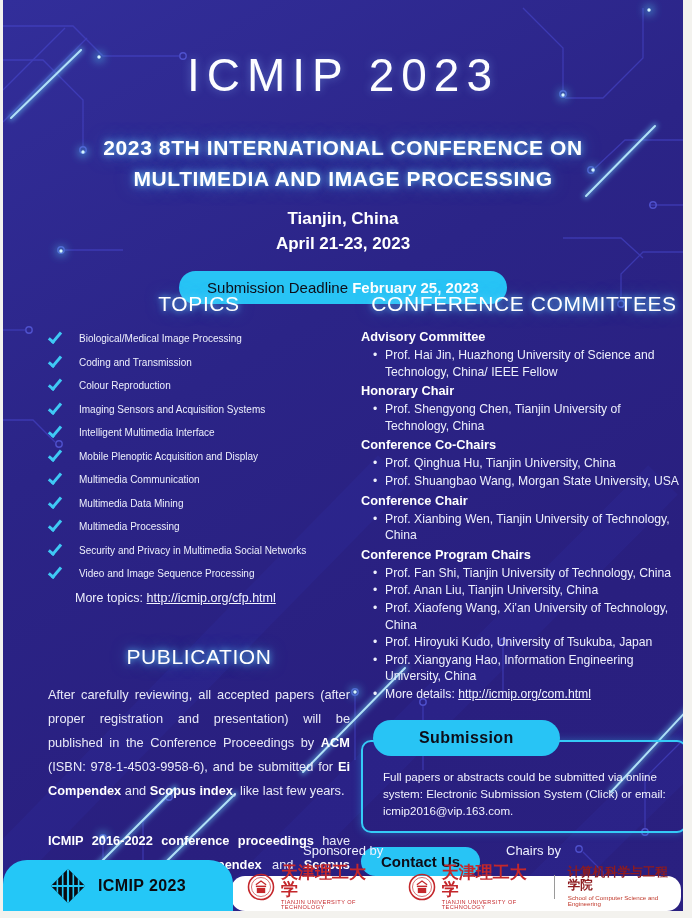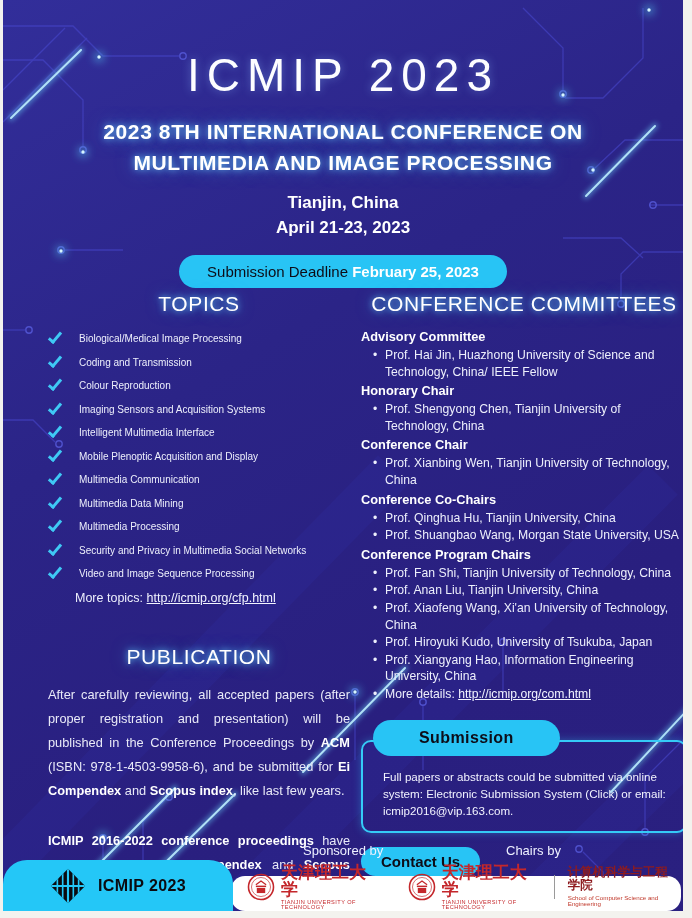--- a/index.html
+++ b/index.html
@@ -7,21 +7,21 @@
   .page{position:relative;width:692px;height:918px;background:#f3f2ee;font-family:"Liberation Sans",sans-serif;overflow:hidden;}
   .poster{position:absolute;left:3px;top:0;right:9px;bottom:7px;overflow:hidden;
     background:linear-gradient(150deg,#322e9a 0%,#2b2487 38%,#291f7f 72%,#2a2080 100%);}
   .bg-svg{position:absolute;inset:0;width:100%;height:100%;}
   .content{position:relative;z-index:2;width:100%;height:100%;}
 
   
   .hdr{text-align:center;padding-top:48px;color:#fff;}
   .title{font-size:46px;font-weight:400;letter-spacing:7px;color:#fdfdff;
     text-shadow:0 0 10px rgba(140,190,255,.45);}
-  .subtitle{margin-top:14px;font-size:21px;font-weight:bold;letter-spacing:.6px;line-height:31px;color:#ffffff;
+  .subtitle{margin-top:30px;font-size:21px;font-weight:bold;letter-spacing:.6px;line-height:31px;color:#ffffff;
     text-shadow:0 0 7px rgba(110,215,255,.85),0 0 18px rgba(70,170,255,.55);}
   .loc{margin-top:15px;font-size:17px;font-weight:bold;}
   .dates{margin-top:5px;font-size:17px;font-weight:bold;}
   .deadline-pill{display:inline-block;margin-top:17px;background:#28C4F5;color:#0d0d18;
     font-size:15px;padding:8px 28px;border-radius:20px;}
   .deadline-pill .b{font-weight:bold;}
 
   
   .col-left{position:absolute;left:45px;top:292px;width:302px;color:#edeffc;}
   .col-right{position:absolute;left:358px;top:292px;width:326px;color:#edeffc;}
@@ -271,31 +271,31 @@
                 <li><span>Prof. Hai Jin, Huazhong University of Science and Technology, China/ IEEE Fellow</span></li>
               </ul>
           </div>
           <div class="cgroup">
             <div class="crole">Honorary Chair</div>
             <ul>
                 <li><span>Prof. Shengyong Chen, Tianjin University of Technology, China</span></li>
               </ul>
           </div>
           <div class="cgroup">
-            <div class="crole">Conference Chair</div>
-            <ul>
-                <li><span>Prof. Xianbing Wen, Tianjin University of Technology, China</span></li>
-              </ul>
-          </div>
-          <div class="cgroup">
             <div class="crole">Conference Co-Chairs</div>
             <ul>
               <li><span>Prof. Qinghua Hu, Tianjin University, China</span></li>
               <li><span>Prof. Shuangbao Wang, Morgan State University, USA</span></li>
             </ul>
+          </div>
+          <div class="cgroup">
+            <div class="crole">Conference Chair</div>
+            <ul>
+                <li><span>Prof. Xianbing Wen, Tianjin University of Technology, China</span></li>
+              </ul>
           </div>
           <div class="cgroup">
             <div class="crole">Conference Program Chairs</div>
             <ul>
               <li><span>Prof. Fan Shi, Tianjin University of Technology, China</span></li>
               <li><span>Prof. Anan Liu, Tianjin University, China</span></li>
               <li><span>Prof. Xiaofeng Wang, Xi'an University of Technology, China</span></li>
               <li><span>Prof. Hiroyuki Kudo, University of Tsukuba, Japan</span></li>
               <li><span>Prof. Xiangyang Hao, Information Engineering University, China</span></li>
               <li><span>More details: </span><a class="lnk" href="#">http://icmip.org/com.html</a></li>

